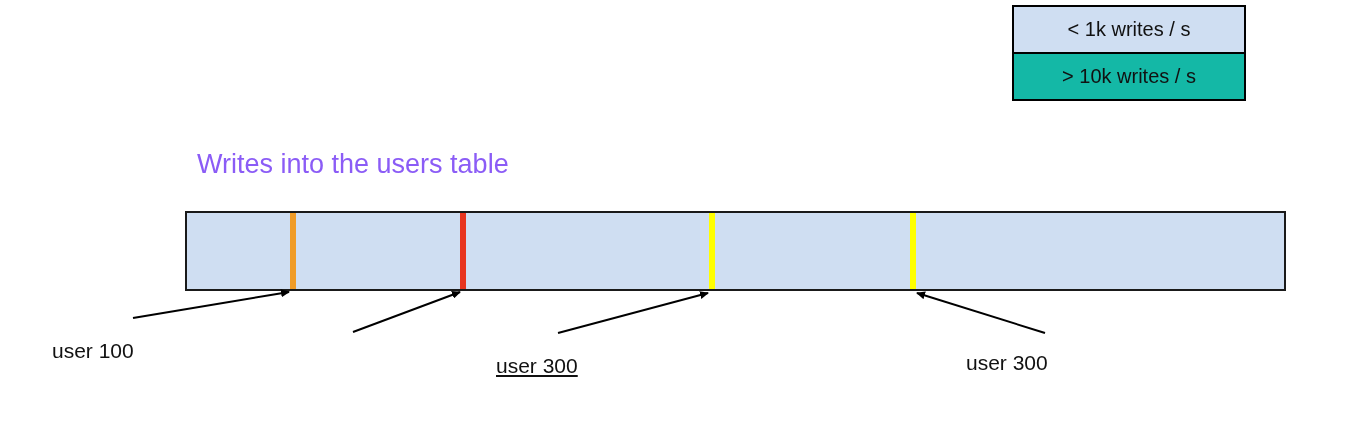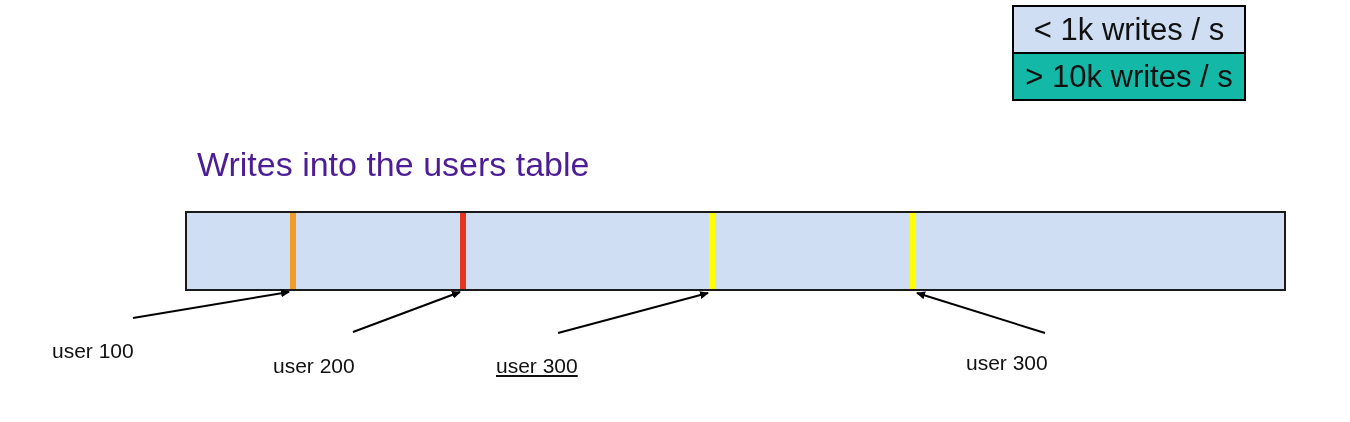--- a/index.html
+++ b/index.html
@@ -13,39 +13,39 @@
     width: 1350px;
     height: 422px;
     background: #ffffff;
     overflow: hidden;
     color: #111111;
   }
   .diagram-title {
     position: absolute;
     left: 197px;
     top: 149px;
-    font-size: 34px;
+    font-size: 27px;
     line-height: 30px;
-    color: #4c1d95;
+    color: #8b5cf6;
     white-space: nowrap;
     text-align: center;
   }
   .legend {
     position: absolute;
     left: 1012px;
     top: 5px;
     width: 230px;
     border: 2px solid #000000;
   }
   .legend-row {
     height: 45px;
     display: flex;
     align-items: center;
     justify-content: center;
-    font-size: 31px;
+    font-size: 20px;
     border-bottom: 2px solid #000000;
     white-space: nowrap;
   }
   .legend-row:last-child {
     border-bottom: none;
   }
   .table-bar {
     position: absolute;
     left: 185px;
     top: 211px;
@@ -104,17 +104,16 @@
         <path d="M0,0 L9,4 L0,8 z" fill="#000000"></path>
       </marker>
     </defs>
     <line x1="133" y1="318" x2="289" y2="292" stroke="#000000" stroke-width="2" marker-end="url(#ah)"></line>
     <line x1="353" y1="332" x2="460" y2="292" stroke="#000000" stroke-width="2" marker-end="url(#ah)"></line>
     <line x1="558" y1="333" x2="708" y2="293" stroke="#000000" stroke-width="2" marker-end="url(#ah)"></line>
     <line x1="1045" y1="333" x2="917" y2="293" stroke="#000000" stroke-width="2" marker-end="url(#ah)"></line>
   </svg>
 
   <div class="user-label" style="left:52px;  top:336px;">user 100</div>
-  <div class="user-label" style="left:273px; top:351px;">user 200</div>
   <div class="user-label" style="left:496px; top:351px;text-decoration:underline;">user 300</div>
   <div class="user-label" style="left:966px; top:348px;">user 300</div>
 
 </div>
 
 </body></html>

